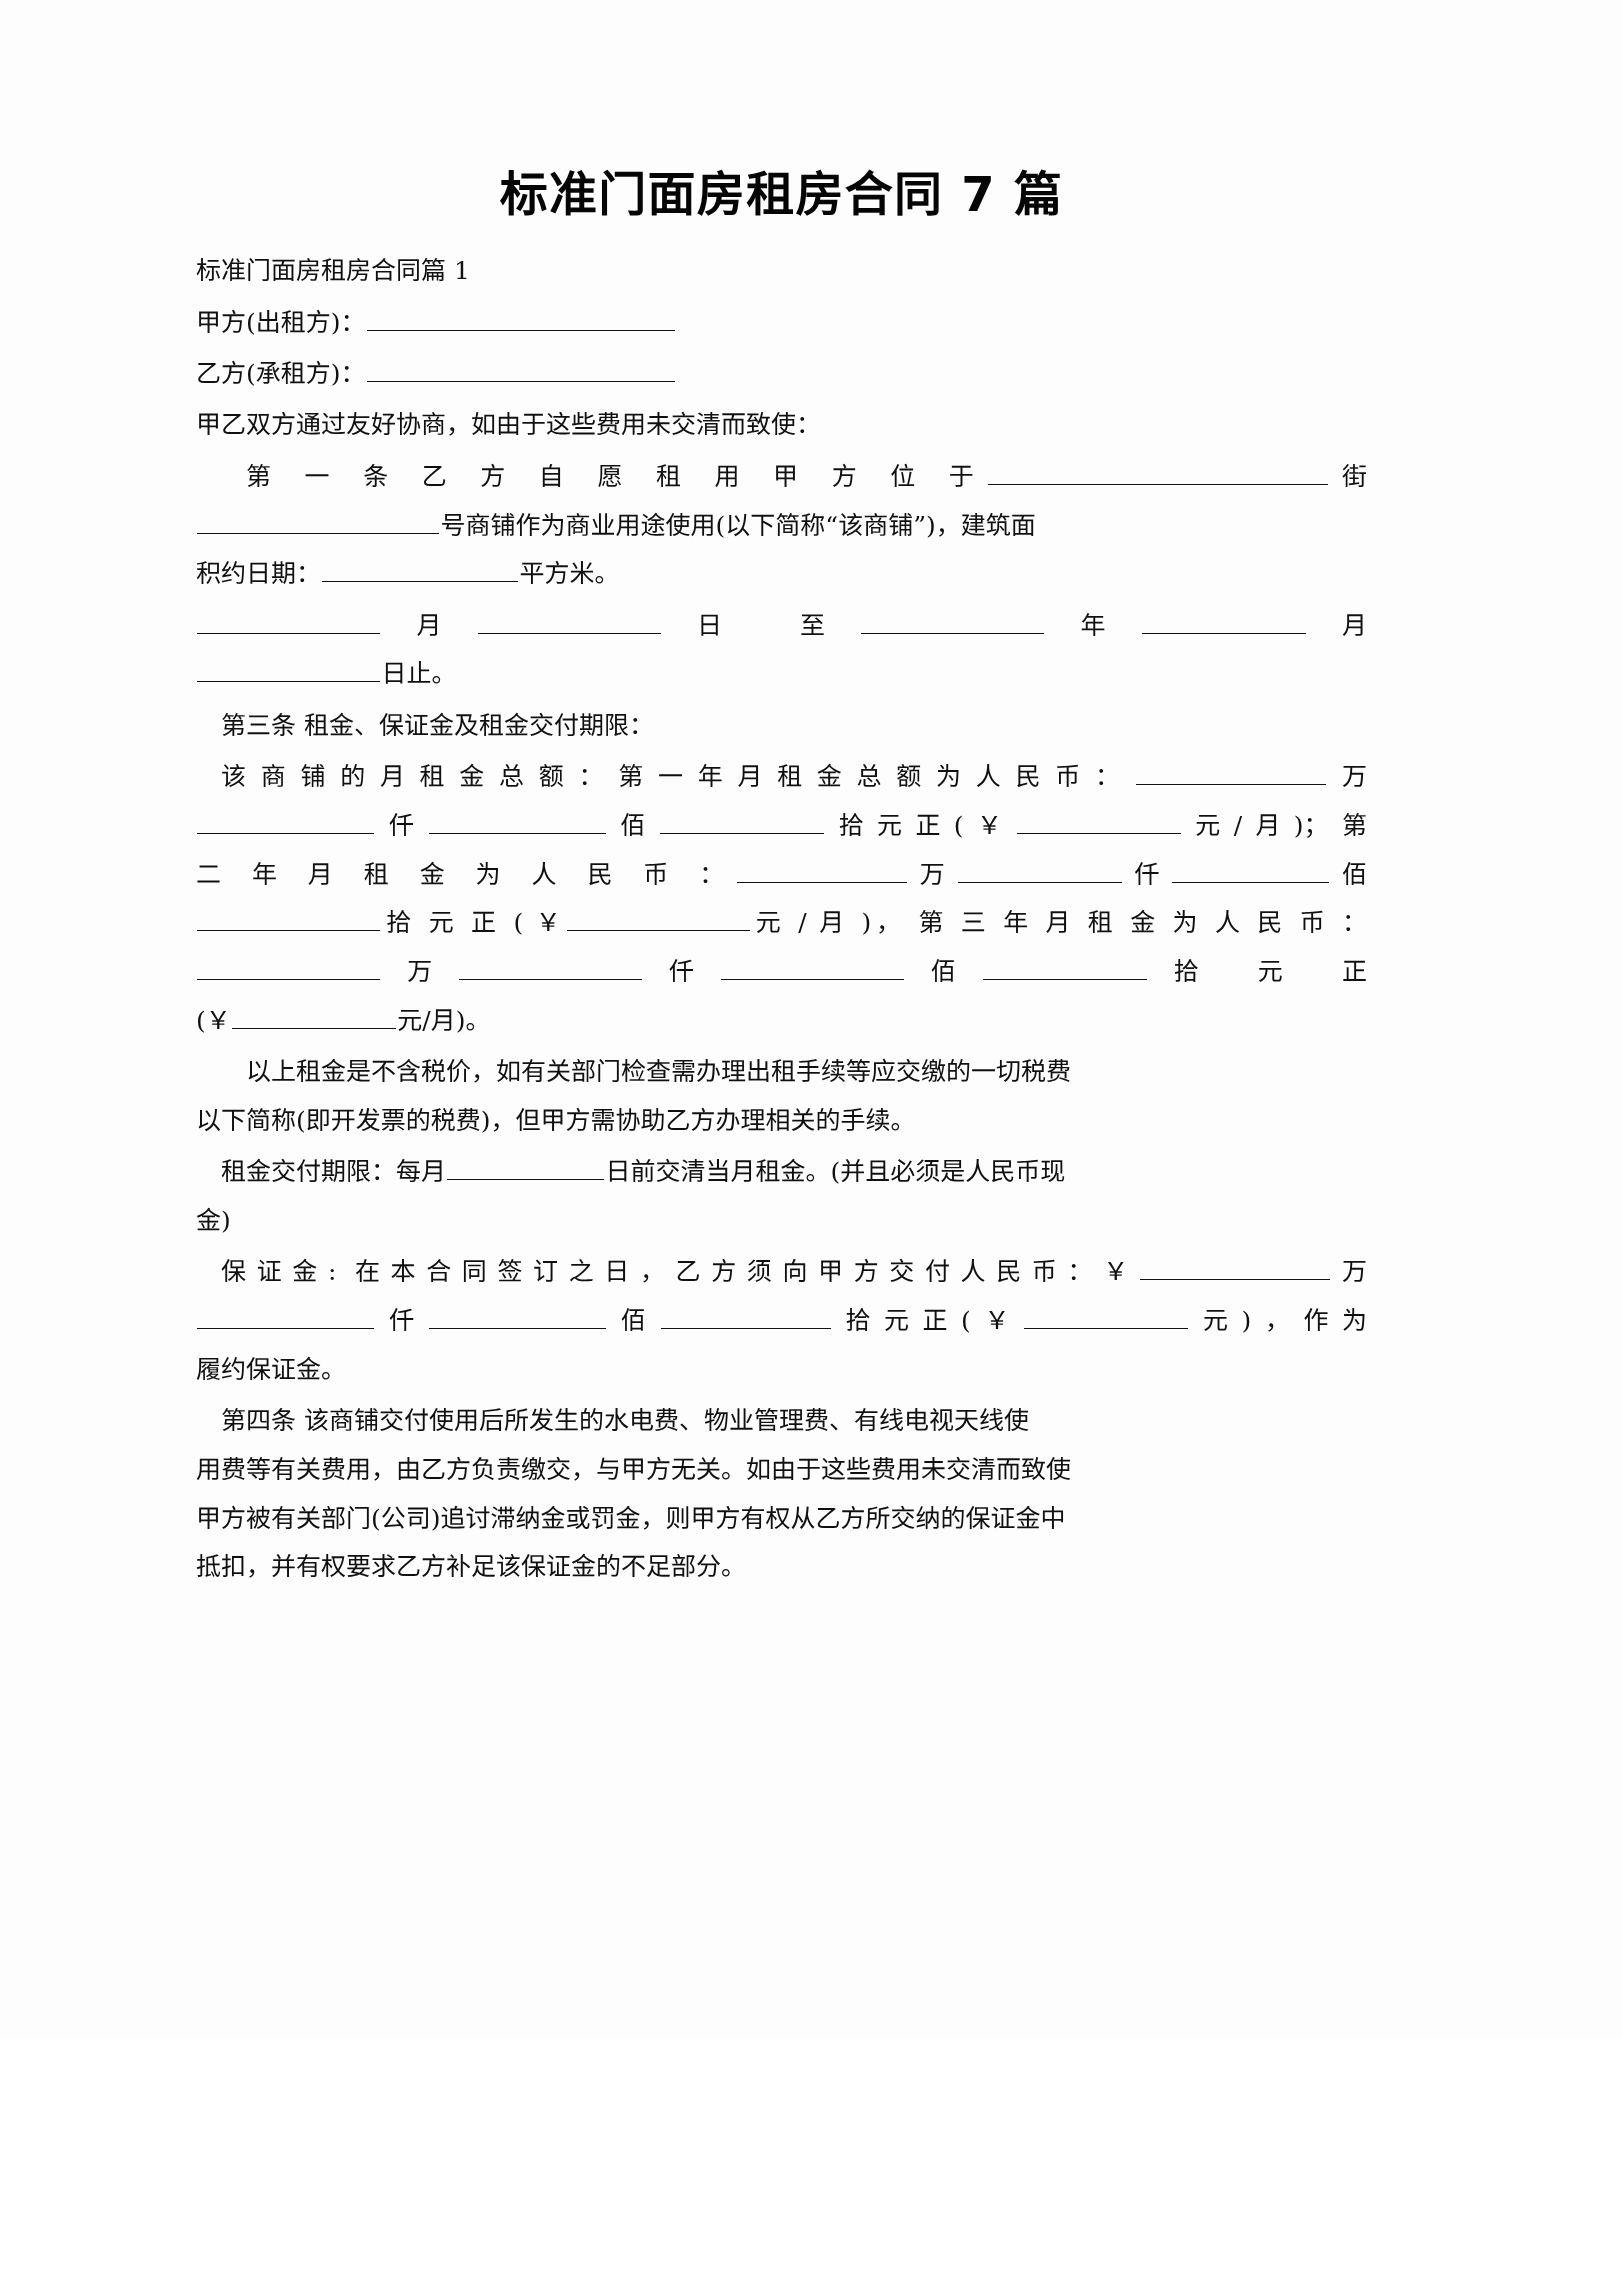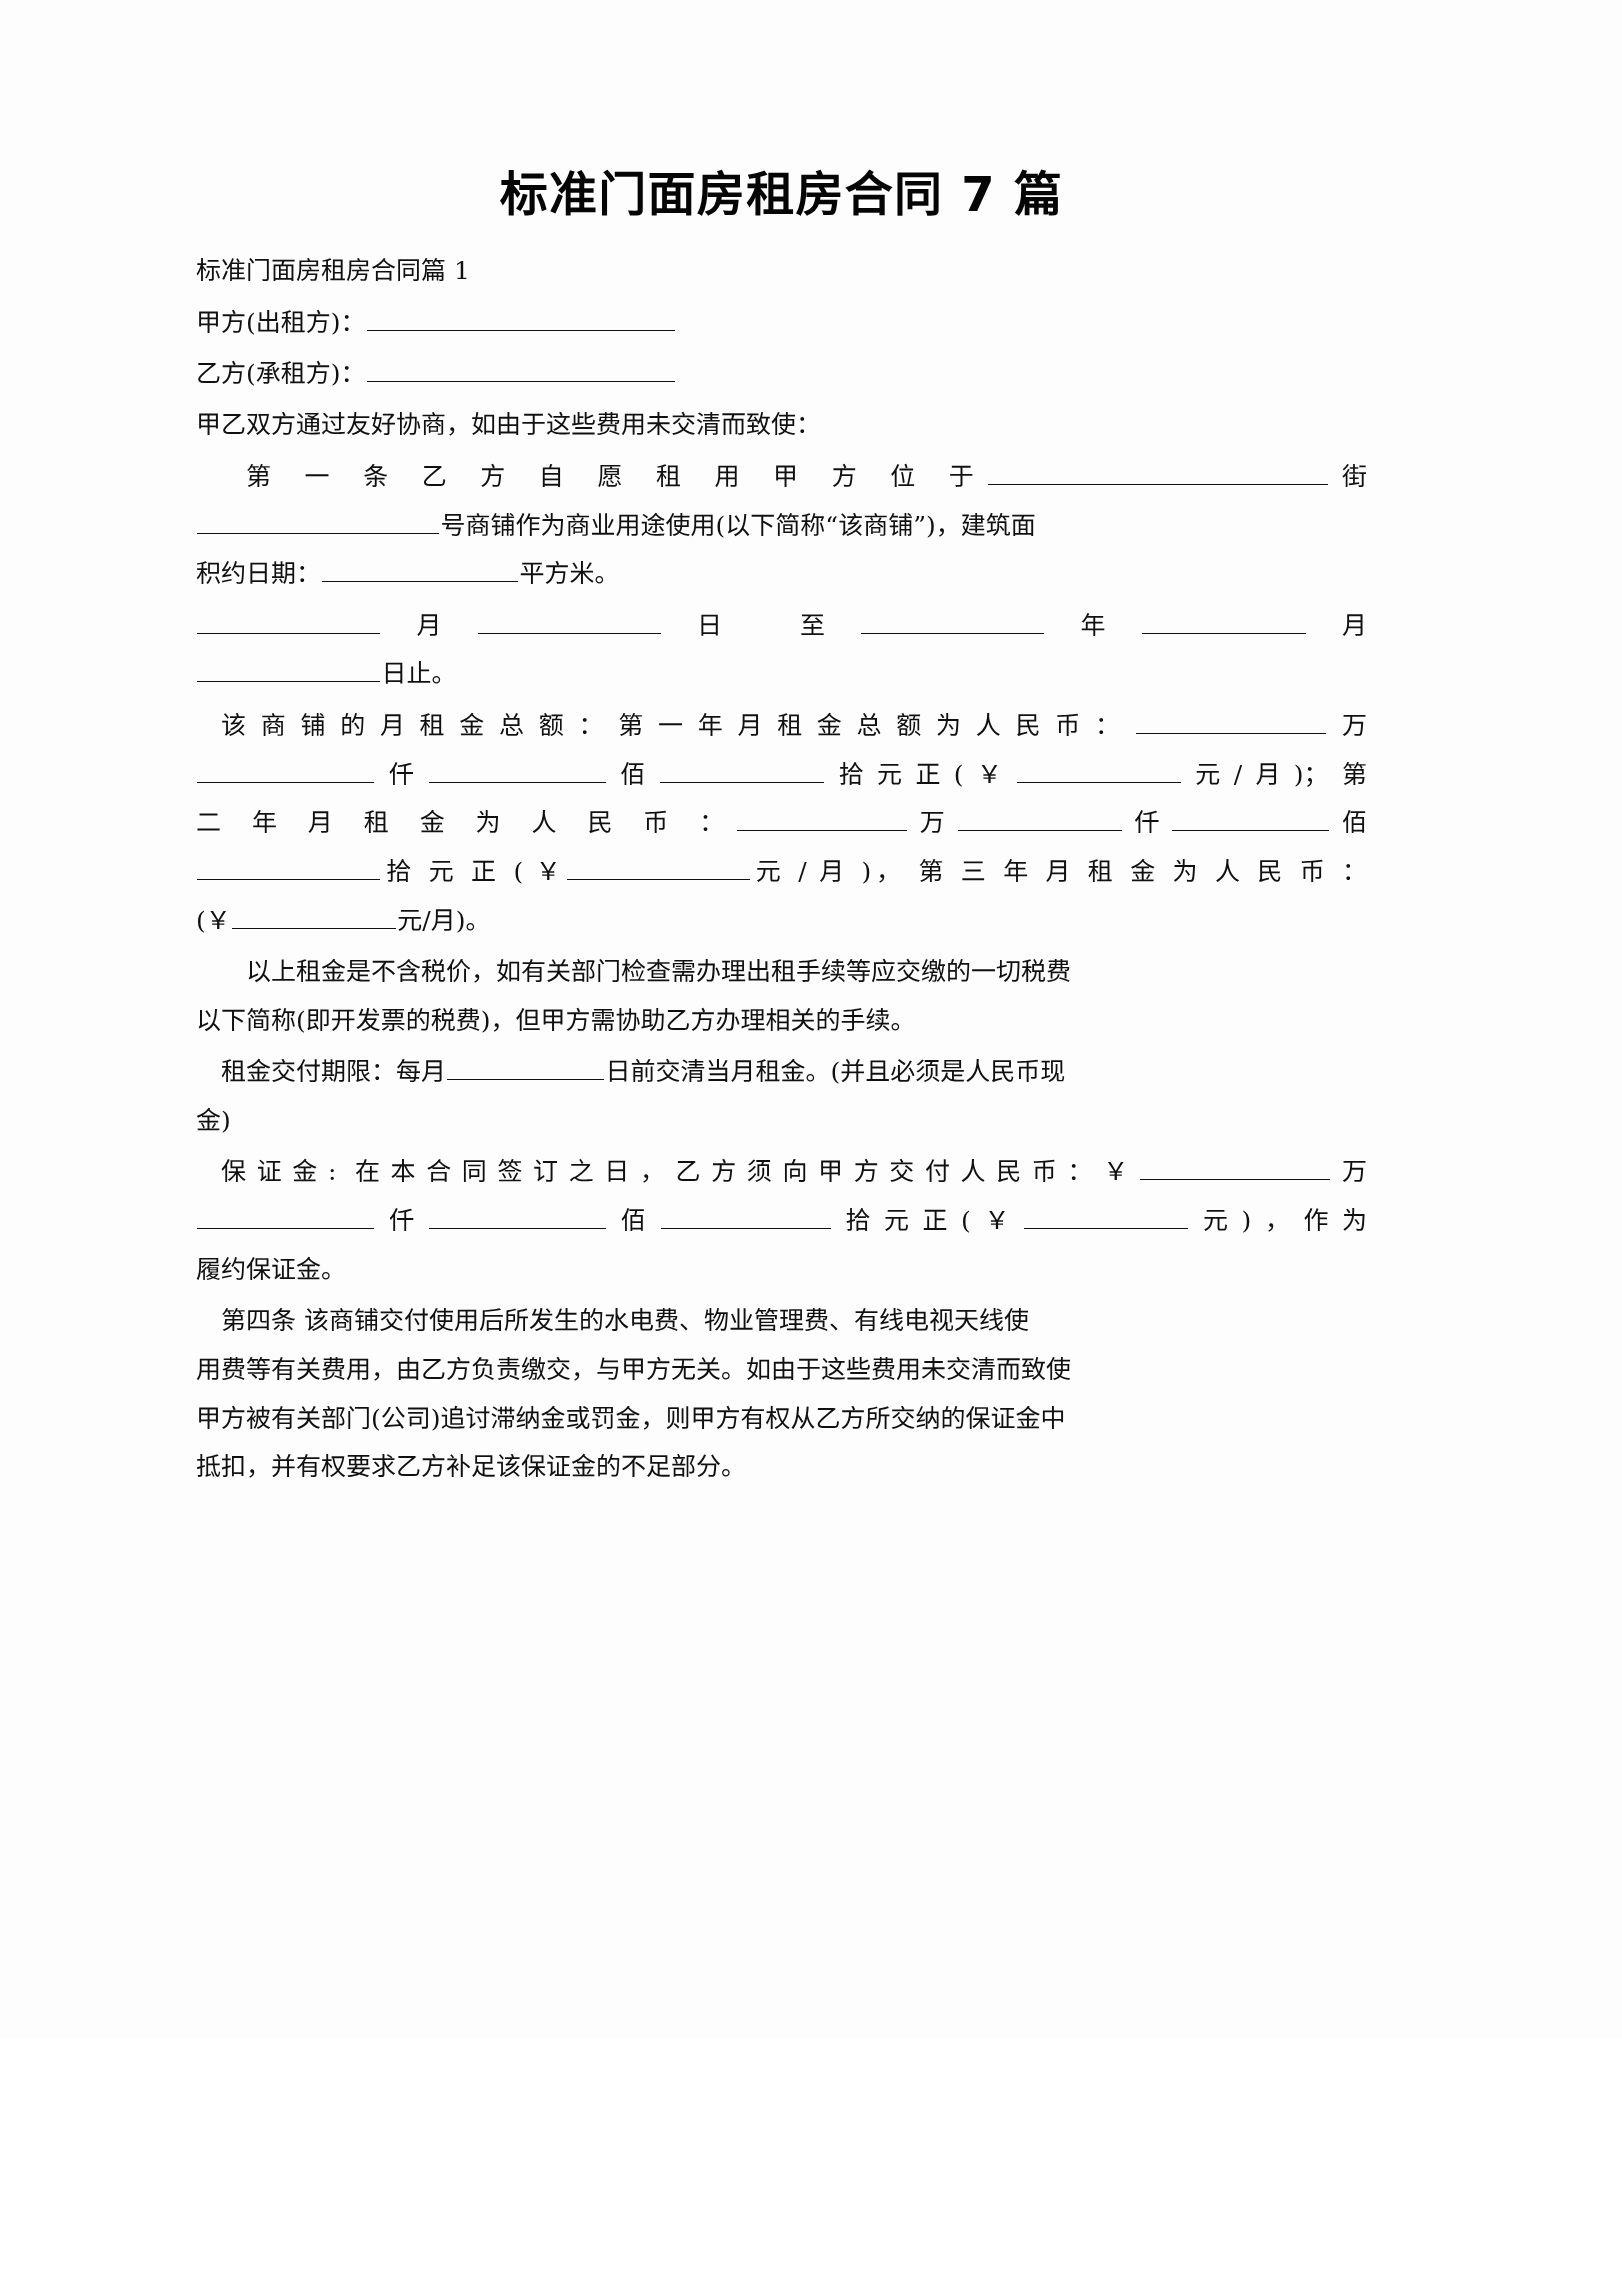--- a/index.html
+++ b/index.html
@@ -98,32 +98,36 @@
       <span>积约日期：</span><span class="blank" style="width:196px"></span><span>平方米。</span>
     </p>
 
     <p class="para tight stretch">
       <span class="blank" style="width:183px"></span><span>月</span><span class="blank" style="width:183px"></span><span>日 至</span><span class="blank" style="width:183px"></span><span>年</span><span class="blank" style="width:164px"></span><span>月</span>
     </p>
     <p class="para">
       <span class="blank" style="width:183px"></span><span>日止。</span>
     </p>
 
+    <p class="para indent">第三条  租金、保证金及租金交付期限：</p>
 
     <p class="para indent tight stretch">
       <span>该商铺的月租金总额：第一年月租金总额为人民币：</span><span class="blank" style="width:190px"></span><span>万</span>
     </p>
     <p class="para tight stretch">
       <span class="blank" style="width:177px"></span><span>仟</span><span class="blank" style="width:177px"></span><span>佰</span><span class="blank" style="width:164px"></span><span>拾元正(￥</span><span class="blank" style="width:164px"></span><span>元/月)；第</span>
     </p>
     <p class="para tight stretch">
       <span>二 年 月 租 金 为 人 民 币 ：</span><span class="blank" style="width:170px"></span><span>万</span><span class="blank" style="width:164px"></span><span>仟</span><span class="blank" style="width:157px"></span><span>佰</span>
     </p>
     <p class="para tight stretch">
       <span class="blank" style="width:183px"></span><span>拾 元 正 ( ￥</span><span class="blank" style="width:183px"></span><span>元 / 月 )， 第 三 年 月 租 金 为 人 民 币 ：</span>
+    </p>
+    <p class="para tight stretch">
+      <span class="blank" style="width:183px"></span><span>万</span><span class="blank" style="width:183px"></span><span>仟</span><span class="blank" style="width:183px"></span><span>佰</span><span class="blank" style="width:164px"></span><span>拾 元 正</span>
     </p>
     <p class="para">
       <span>(￥</span><span class="blank" style="width:164px"></span><span>元/月)。</span>
     </p>
 
     <p class="para indent2 tight">以上租金是不含税价，如有关部门检查需办理出租手续等应交缴的一切税费</p>
     <p class="para">以下简称(即开发票的税费)，但甲方需协助乙方办理相关的手续。</p>
 
     <p class="para indent tight">
       <span>租金交付期限：每月</span><span class="blank" style="width:157px"></span><span>日前交清当月租金。(并且必须是人民币现</span>

